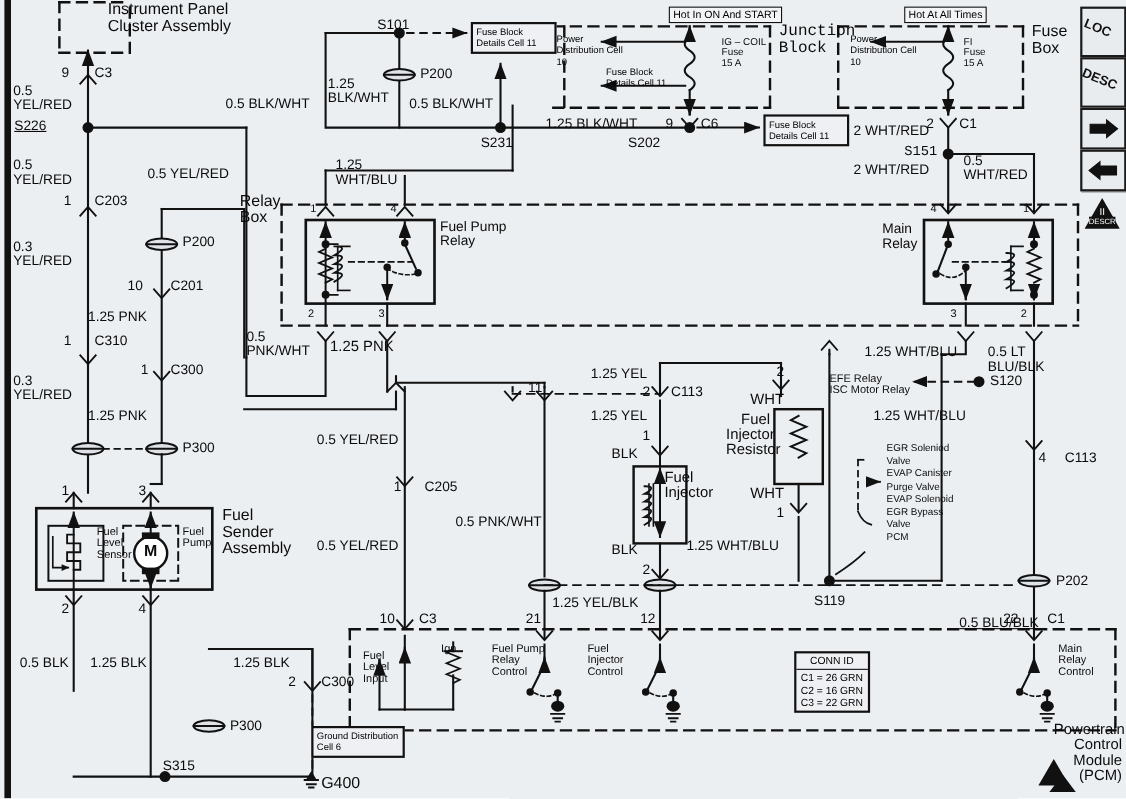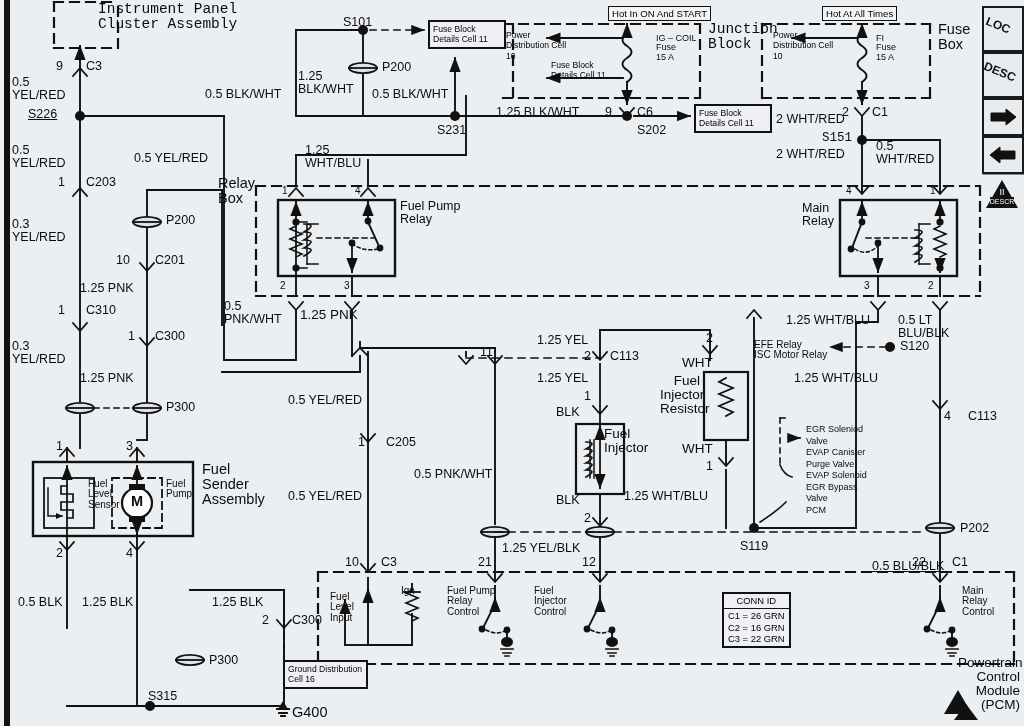--- a/index.html
+++ b/index.html
@@ -423,27 +423,27 @@
       <g transform="translate(944,690)">
         <path d="M14 0 L28 24 L0 24 z" fill="#111" stroke="none"></path>
         <path d="M14 4 L25 22 L3 22 z" fill="#111" stroke="none"></path>
         <path d="M22 14 L34 30 L10 30 z" fill="#111" stroke="none"></path>
       </g>
 
     </g>
   </svg>
   </div>
 
-  <div class="lbl t14" style="left:98px;top:2px;font-family:Liberation Mono, monospace;">Instrument Panel
+  <div class="lbl t14" style="left:98px;top:2px;">Instrument Panel
 Cluster Assembly</div>
   <div class="lbl t12" style="left:56px;top:60px;">9</div>
   <div class="lbl t12" style="left:86px;top:60px;">C3</div>
   <div class="lbl t12" style="left:12px;top:76px;">0.5
 YEL/RED</div>
-  <div class="lbl t12" style="left:28px;top:108px;text-decoration:underline;">S226</div>
+  <div class="lbl t12" style="left:13px;top:108px;text-decoration:underline;">S226</div>
   <div class="lbl t12" style="left:12px;top:144px;">0.5
 YEL/RED</div>
   <div class="lbl t12" style="left:58px;top:176px;">1</div>
   <div class="lbl t12" style="left:86px;top:176px;">C203</div>
   <div class="lbl t12" style="left:12px;top:218px;">0.3
 YEL/RED</div>
   <div class="lbl t12" style="left:58px;top:304px;">1</div>
   <div class="lbl t12" style="left:86px;top:304px;">C310</div>
   <div class="lbl t12" style="left:12px;top:340px;">0.3
 YEL/RED</div>
@@ -474,21 +474,21 @@
   <div class="lbl t12" style="left:126px;top:547px;">4</div>
   <div class="lbl t12" style="left:18px;top:596px;">0.5 BLK</div>
   <div class="lbl t12" style="left:82px;top:596px;">1.25 BLK</div>
   <div class="lbl t12" style="left:209px;top:654px;">P300</div>
   <div class="lbl t12" style="left:148px;top:690px;">S315</div>
   <div class="lbl t12" style="left:212px;top:596px;">1.25 BLK</div>
   <div class="lbl t12" style="left:262px;top:614px;">2</div>
   <div class="lbl t12" style="left:292px;top:614px;">C300</div>
   <div class="cellbox" style="left:283px;top:660px;width:75px;">Ground
 Distribution
-Cell 16</div>
+Cell 6</div>
   <div class="lbl t14" style="left:292px;top:705px;">G400</div>
 
   <div class="lbl t12" style="left:343px;top:16px;">S101</div>
   <div class="lbl t12" style="left:382px;top:61px;">P200</div>
   <div class="lbl t12" style="left:298px;top:70px;">1.25
 BLK/WHT</div>
   <div class="lbl t12" style="left:205px;top:88px;">0.5 BLK/WHT</div>
   <div class="lbl t12" style="left:372px;top:88px;">0.5 BLK/WHT</div>
   <div class="lbl t12" style="left:437px;top:124px;">S231</div>
   <div class="lbl t12" style="left:496px;top:106px;">1.25 BLK/WHT</div>
@@ -518,21 +518,21 @@
 15 A</div>
   <div class="lbl t9" style="left:876px;top:34px;">FI
 Fuse
 15 A</div>
   <div class="lbl t14" style="left:708px;top:22px;font-family:Liberation Mono, monospace;">Junction
 Block</div>
   <div class="lbl t14" style="left:938px;top:22px;">Fuse
 Box</div>
   <div class="lbl t12" style="left:605px;top:106px;">9</div>
   <div class="lbl t12" style="left:637px;top:106px;">C6</div>
-  <div class="lbl t12" style="left:637px;top:124px;">S202</div>
+  <div class="lbl t12" style="left:571px;top:124px;">S202</div>
   <div class="lbl t12" style="left:842px;top:106px;">2</div>
   <div class="lbl t12" style="left:872px;top:106px;">C1</div>
   <div class="lbl t12" style="left:776px;top:113px;">2 WHT/RED</div>
   <div class="lbl t12" style="left:822px;top:132px;font-family:Liberation Mono, monospace;">S151</div>
   <div class="lbl t12" style="left:776px;top:148px;">2 WHT/RED</div>
   <div class="lbl t12" style="left:876px;top:140px;">0.5
 WHT/RED</div>
 
   <div class="lbl t14" style="left:218px;top:176px;">Relay
 Box</div>
@@ -553,21 +553,21 @@
   <div class="lbl t10" style="left:864px;top:281px;">3</div>
   <div class="lbl t10" style="left:928px;top:281px;">2</div>
 
   <div class="lbl t12" style="left:786px;top:314px;">1.25 WHT/BLU</div>
   <div class="lbl t12" style="left:898px;top:314px;">0.5 LT
 BLU/BLK</div>
   <div class="lbl t10" style="left:754px;top:340px;">EFE Relay
 ISC Motor Relay</div>
   <div class="lbl t12" style="left:900px;top:340px;">S120</div>
   <div class="lbl t12" style="left:794px;top:372px;">1.25 WHT/BLU</div>
-  <div class="lbl t9" style="left:806px;top:424px;line-height:1.28;">EGR Soleniod
+  <div class="lbl t9" style="left:806px;top:402px;line-height:1.28;">EGR Soleniod
 Valve
 EVAP Canister
 Purge Valve
 EVAP Solenoid
 EGR Bypass
 Valve
 PCM</div>
 
   <div class="lbl t12" style="left:480px;top:346px;">11</div>
   <div class="lbl t12" style="left:537px;top:334px;">1.25 YEL</div>

